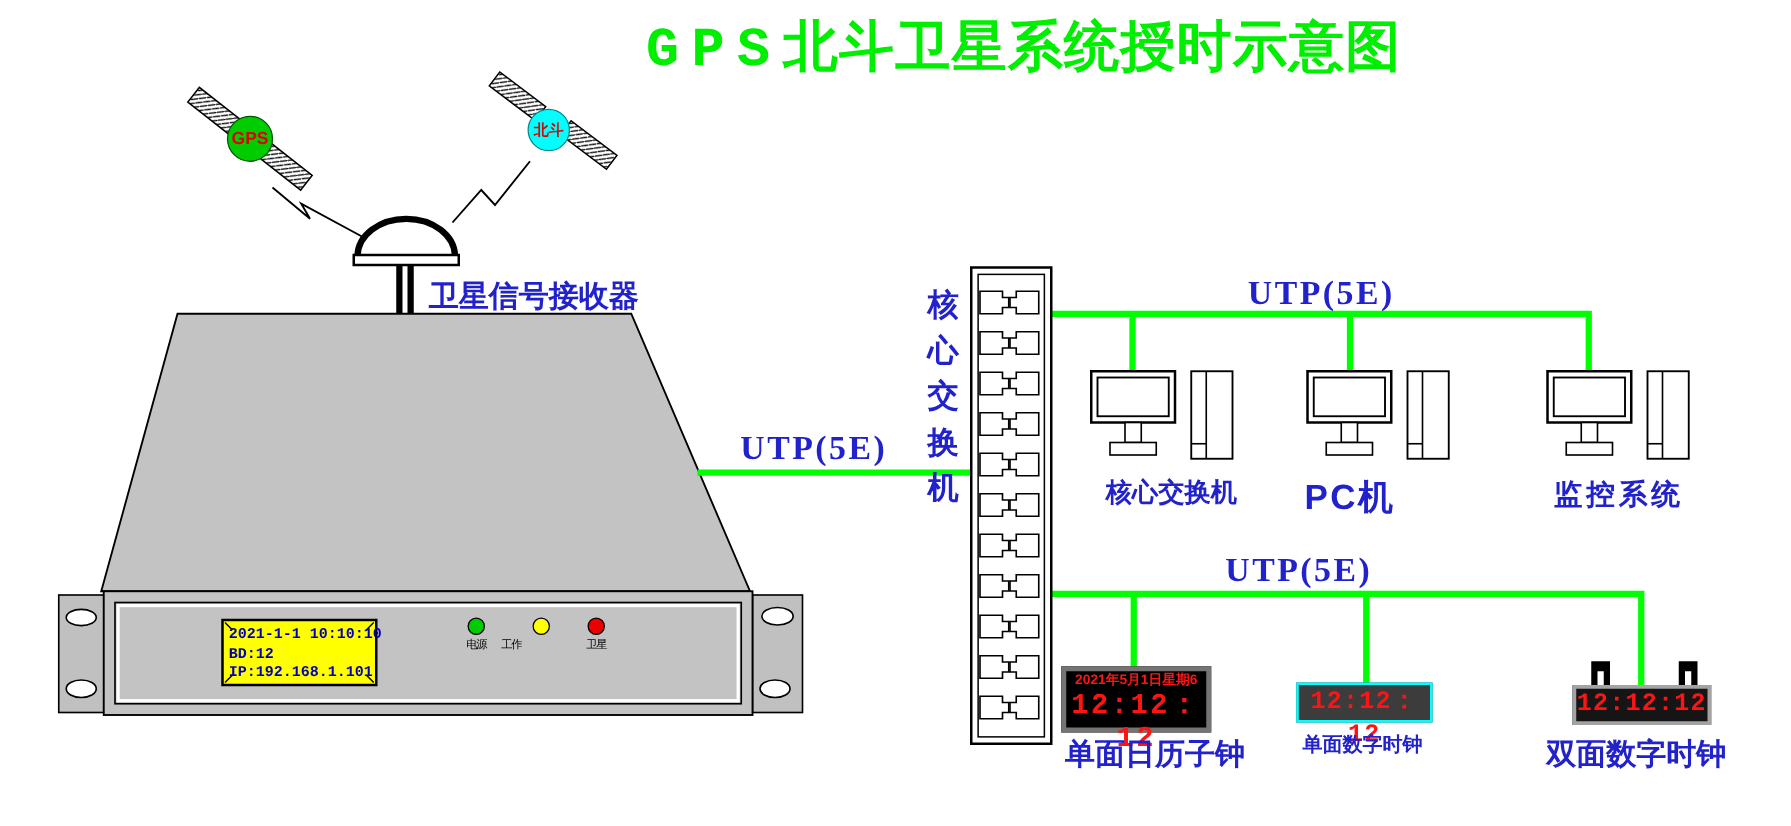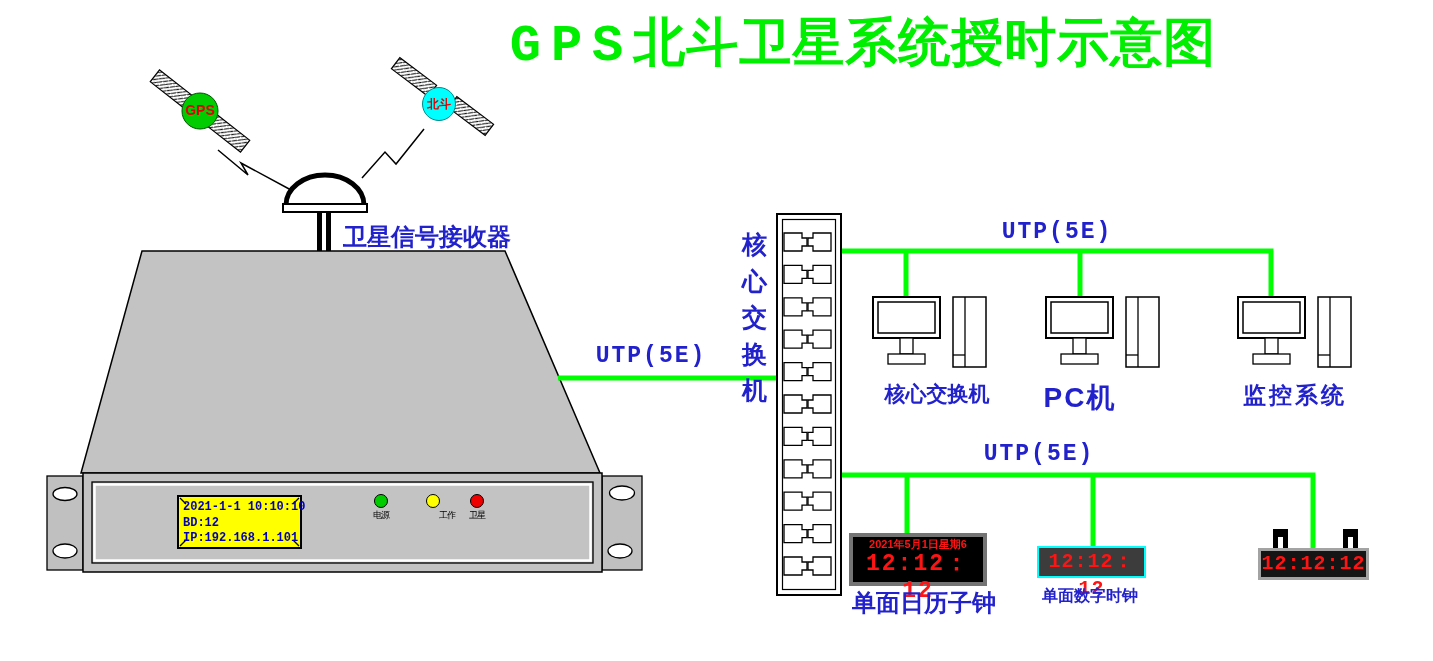--- a/index.html
+++ b/index.html
@@ -3,33 +3,33 @@
 <meta charset="utf-8">
 <style>
   html,body{margin:0;padding:0;background:#fff;}
   #stage{position:relative;width:1433px;height:661px;background:#fff;overflow:hidden;
          font-family:"Liberation Sans",sans-serif;}
   #diagram-svg{position:absolute;left:0;top:0;z-index:0;}
   .txt{position:absolute;z-index:2;white-space:nowrap;}
   .ctr{transform:translateX(-50%);}
   .blue{color:#2222cc;font-weight:bold;font-family:"Liberation Sans",sans-serif;}
   .mono{font-family:"Liberation Mono",monospace;}
-  #title{left:819px;top:8px;font-size:52px;font-weight:bold;color:#00ee00;margin-left:44px;}
+  #title{left:819px;top:8px;font-size:44px;font-weight:bold;color:#00ee00;}
   #title .pfx{letter-spacing:10px;font-family:"Liberation Mono",monospace;}
   #title .sfx{letter-spacing:1px;}
-  .utp{font-size:23px;letter-spacing:2px;color:#2222cc;font-weight:bold;
-       font-family:Liberation Mono, monospace;}
+  .utp{font-size:27px;letter-spacing:2px;color:#2222cc;font-weight:bold;
+       font-family:Liberation Serif, serif;}
   #switch-label{left:741px;top:226px;width:27px;font-size:25px;line-height:36.5px;
                 word-break:break-all;white-space:normal;text-align:center;}
   .satlbl{color:#e00000;font-weight:bold;}
   .ledlbl{font-size:9px;color:#000;font-weight:normal;letter-spacing:-1px;}
   #lcd-text{left:183px;top:500px;font-size:12px;line-height:15.5px;font-weight:bold;
             color:#0000b6;letter-spacing:0px;}
   .clock{position:absolute;z-index:2;box-sizing:border-box;text-align:center;}
-  #clock-calendar{left:849px;top:533px;width:138px;height:53px;border:4px solid #747474;
+  #clock-calendar{left:849px;top:533px;width:120px;height:53px;border:4px solid #747474;
                   background:#000;}
   #clock-calendar .date{font-size:11px;line-height:13px;color:#ff1414;font-weight:bold;margin-top:1px;}
   #clock-calendar .time{font-size:23px;line-height:27px;color:#ff1414;font-weight:bold;
                         letter-spacing:2px;font-family:"Liberation Mono",monospace;}
   #clock-single{left:1037px;top:546px;width:109px;height:32px;border:2px solid #00ffff;
                 background:#3c3c3c;}
   #clock-single .time{font-size:20px;line-height:27px;color:#ff1414;font-weight:bold;
                       letter-spacing:1px;font-family:"Liberation Mono",monospace;}
   #clock-dual{left:1258px;top:548px;width:111px;height:32px;border:3px solid #a3a3a3;
               background:#151515;}
@@ -167,35 +167,36 @@
 
   <div class="txt blue" id="switch-label">核心交换机</div>
 
   <div class="txt mono" id="lcd-text">
     <div>2021-1-1 10:10:10</div>
     <div>BD:12</div>
     <div>IP:192.168.1.101</div>
   </div>
 
   <div class="txt ctr ledlbl" style="left:381px;top:509px;">电源</div>
-  <div class="txt ctr ledlbl" style="left:447px;top:509px;">工作</div>
+  <div class="txt ctr ledlbl" style="left:409px;top:509px;">工作</div>
   <div class="txt ctr ledlbl" style="left:477px;top:509px;">卫星</div>
 
 
   <div class="txt ctr blue" style="left:937px;top:380px;font-size:21px;">核心交换机</div>
   <div class="txt ctr blue" style="left:1080px;top:379px;font-size:28px;letter-spacing:2px;">PC机</div>
   <div class="txt ctr blue" style="left:1295px;top:380px;font-size:23px;letter-spacing:3px;">监控系统</div>
 
   <div class="clock" id="clock-calendar">
     <div class="date">2021年5月1日星期6</div>
     <div class="time">12:12： 12</div>
   </div>
   <div class="clock" id="clock-single">
     <div class="time">12:12： 12</div>
   </div>
   <div class="clock" id="clock-dual">
     <div class="time">12:12:12</div>
   </div>
 
   <div class="txt ctr blue" style="left:924px;top:587px;font-size:24px;">单面日历子钟</div>
   <div class="txt ctr blue" style="left:1090px;top:586px;font-size:16px;">单面数字时钟</div>
+  <div class="txt ctr blue" style="left:1309px;top:587px;font-size:24px;">双面数字时钟</div>
 
 </div>
 
 </body></html>

